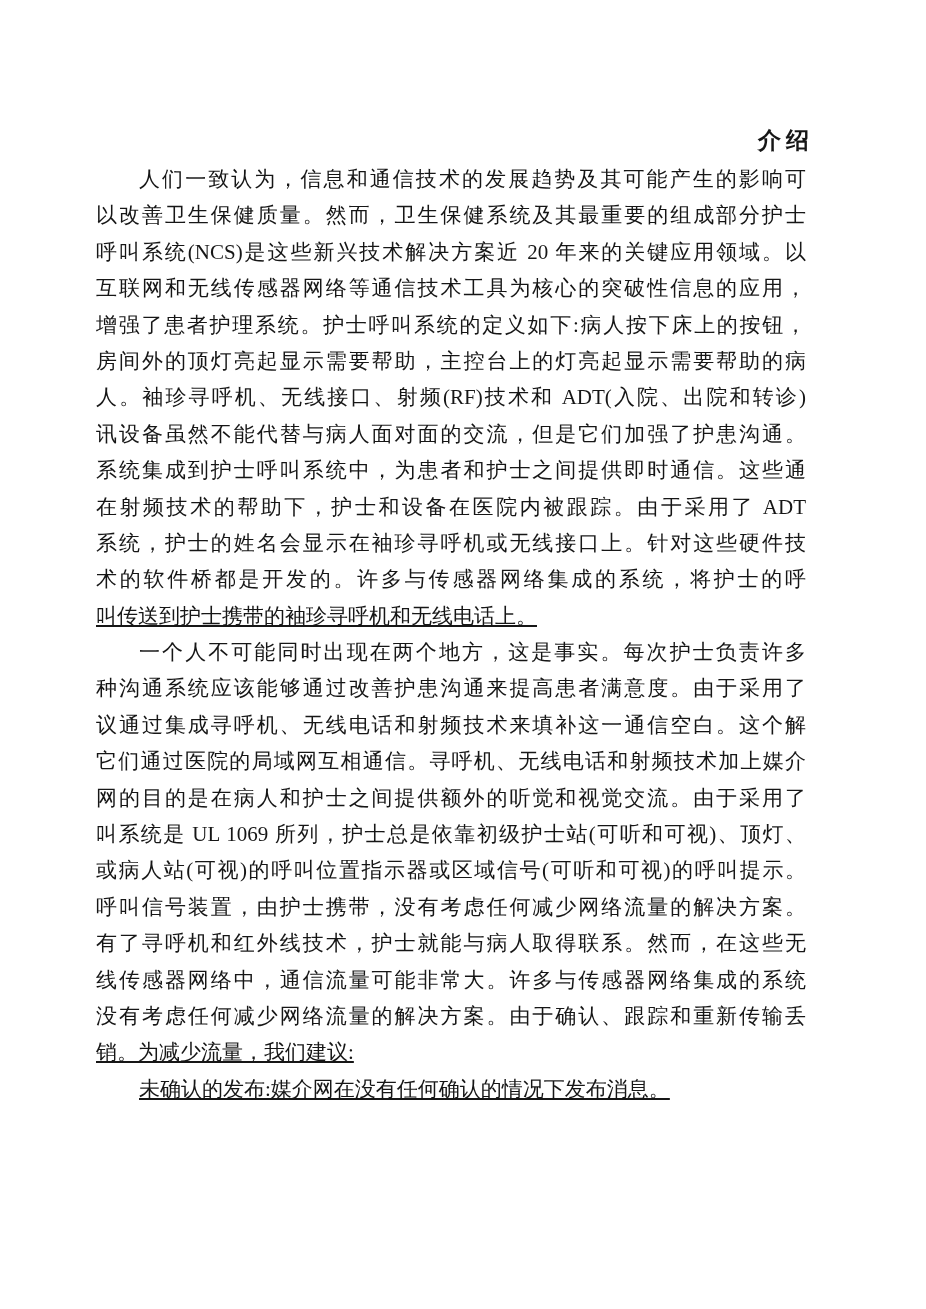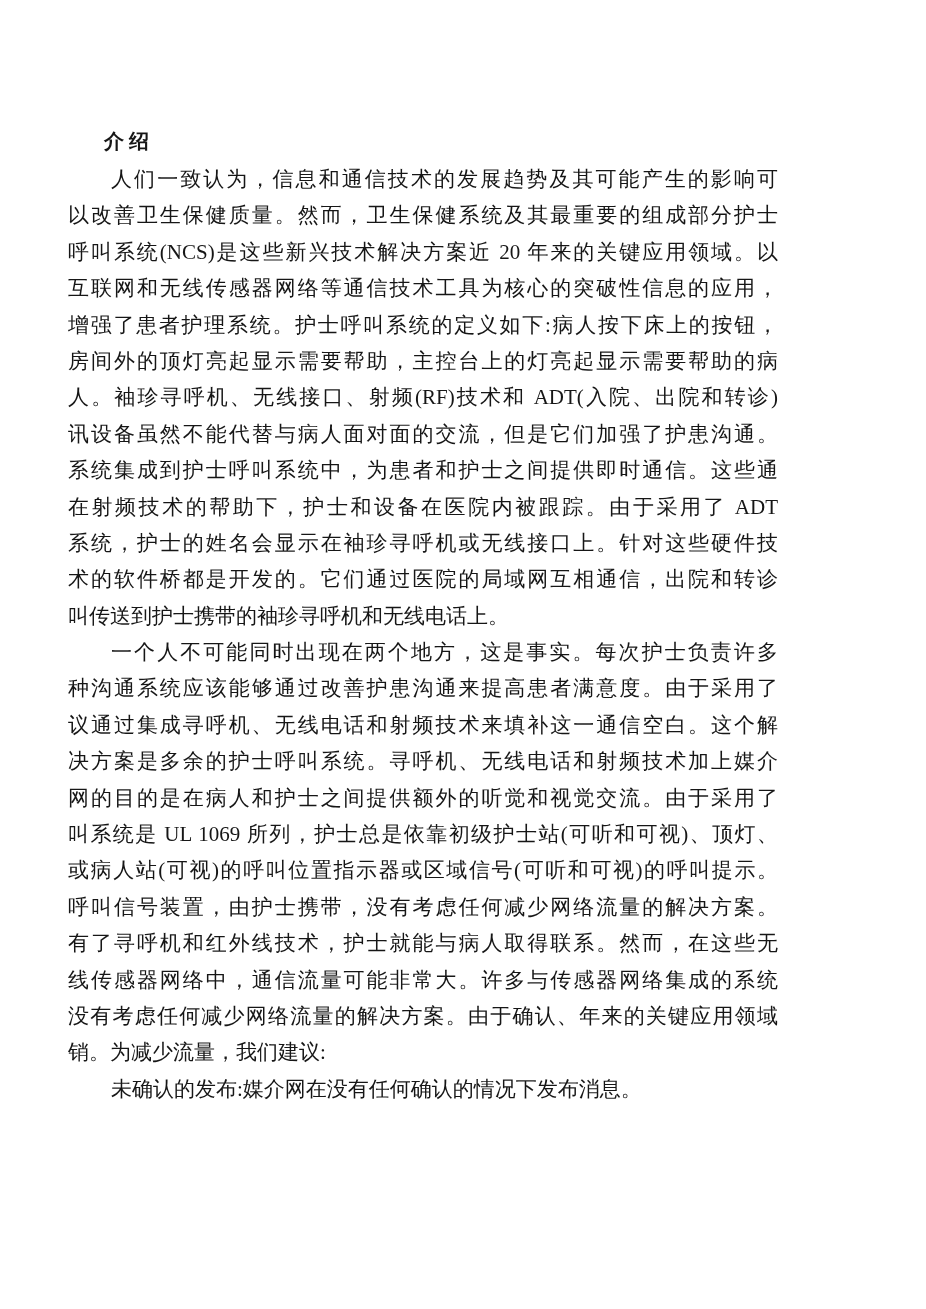--- a/index.html
+++ b/index.html
@@ -13,44 +13,45 @@
     height: 1309px;
     background: #ffffff;
     overflow: hidden;
     color: #161616;
     font-family: "Liberation Serif", "DejaVu Serif", serif;
   }
   .title {
     margin: 0 0 0 104px;
     padding-top: 121px;
     width: 710px;
-    text-align: left;
-    font-size: 20px;
+    text-align: right;
+    font-size: 23px;
     font-weight: 700;
     letter-spacing: 5px;
     line-height: 40px;
   }
   .text-column {
-    margin-left: 68px;
+    margin-left: 96px;
     width: 710px;
   }
   .paragraph {
     margin: 0;
     padding: 0;
   }
   .line {
     font-size: 21px;
     line-height: 36.4px;
     height: 36.4px;
     text-align: justify;
     text-align-last: justify;
     white-space: nowrap;
   }
   .line.last {
     text-align-last: left;
+    text-decoration: underline;
   }
   .line.indent {
     padding-left: 43px;
   }
 </style>
 </head>
 <body>
 
 <div class="page">
   <div class="title">介绍</div>
@@ -60,34 +61,34 @@
         <div class="line">以改善卫生保健质量。然而，卫生保健系统及其最重要的组成部分护士</div>
         <div class="line">呼叫系统(NCS)是这些新兴技术解决方案近 20 年来的关键应用领域。以</div>
         <div class="line">互联网和无线传感器网络等通信技术工具为核心的突破性信息的应用，</div>
         <div class="line">增强了患者护理系统。护士呼叫系统的定义如下:病人按下床上的按钮，</div>
         <div class="line">房间外的顶灯亮起显示需要帮助，主控台上的灯亮起显示需要帮助的病</div>
         <div class="line">人。袖珍寻呼机、无线接口、射频(RF)技术和 ADT(入院、出院和转诊)</div>
         <div class="line">讯设备虽然不能代替与病人面对面的交流，但是它们加强了护患沟通。</div>
         <div class="line">系统集成到护士呼叫系统中，为患者和护士之间提供即时通信。这些通</div>
         <div class="line">在射频技术的帮助下，护士和设备在医院内被跟踪。由于采用了 ADT</div>
         <div class="line">系统，护士的姓名会显示在袖珍寻呼机或无线接口上。针对这些硬件技</div>
-        <div class="line">术的软件桥都是开发的。它们通过医院的局域网互相通信，出院和转诊</div>
+        <div class="line">术的软件桥都是开发的。许多与传感器网络集成的系统，将护士的呼</div>
         <div class="line last">叫传送到护士携带的袖珍寻呼机和无线电话上。</div>
       </div>
       <div class="paragraph">
         <div class="line indent">一个人不可能同时出现在两个地方，这是事实。每次护士负责许多</div>
         <div class="line">种沟通系统应该能够通过改善护患沟通来提高患者满意度。由于采用了</div>
         <div class="line">议通过集成寻呼机、无线电话和射频技术来填补这一通信空白。这个解</div>
-        <div class="line">决方案是多余的护士呼叫系统。寻呼机、无线电话和射频技术加上媒介</div>
+        <div class="line">它们通过医院的局域网互相通信。寻呼机、无线电话和射频技术加上媒介</div>
         <div class="line">网的目的是在病人和护士之间提供额外的听觉和视觉交流。由于采用了</div>
         <div class="line">叫系统是 UL 1069 所列，护士总是依靠初级护士站(可听和可视)、顶灯、</div>
         <div class="line">或病人站(可视)的呼叫位置指示器或区域信号(可听和可视)的呼叫提示。</div>
         <div class="line">呼叫信号装置，由护士携带，没有考虑任何减少网络流量的解决方案。</div>
         <div class="line">有了寻呼机和红外线技术，护士就能与病人取得联系。然而，在这些无</div>
         <div class="line">线传感器网络中，通信流量可能非常大。许多与传感器网络集成的系统</div>
-        <div class="line">没有考虑任何减少网络流量的解决方案。由于确认、年来的关键应用领域</div>
+        <div class="line">没有考虑任何减少网络流量的解决方案。由于确认、跟踪和重新传输丢</div>
         <div class="line last">销。为减少流量，我们建议:</div>
       </div>
       <div class="paragraph">
         <div class="line indent last">未确认的发布:媒介网在没有任何确认的情况下发布消息。</div>
       </div>
     </div>
 </div>
 
 </body></html>

